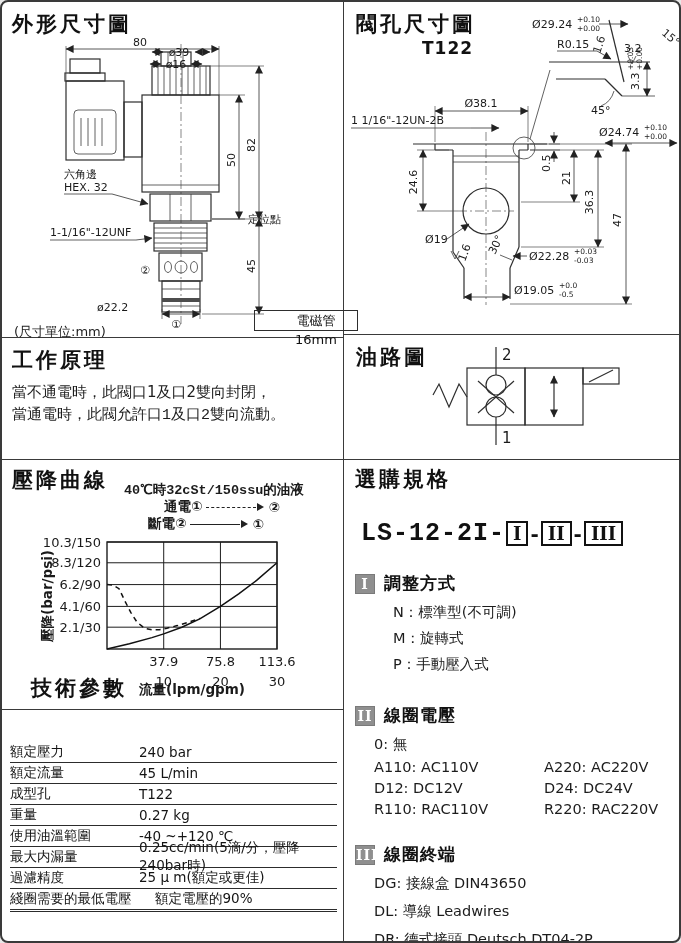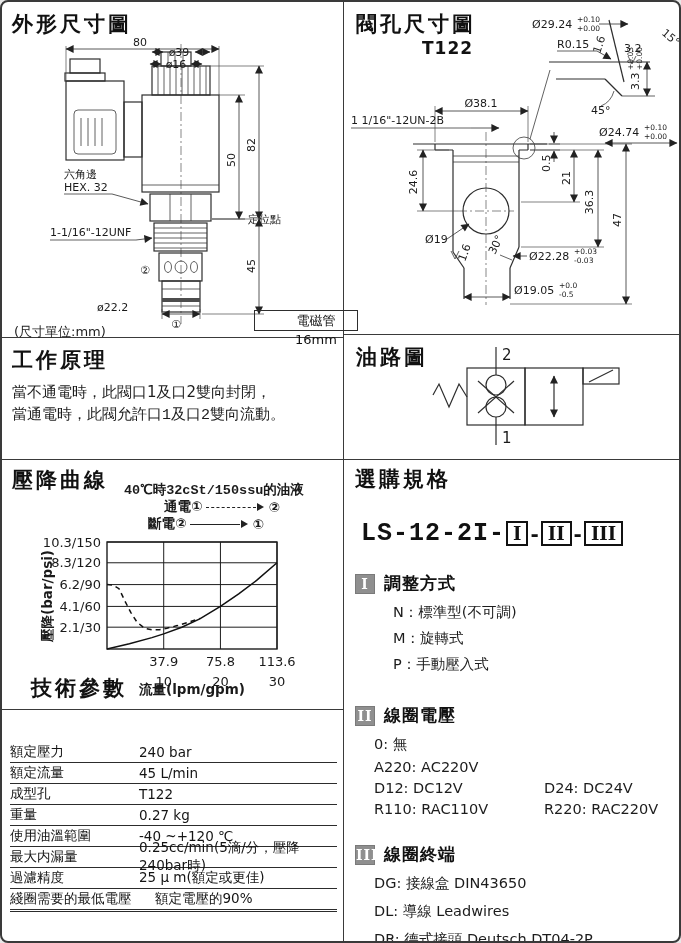--- a/index.html
+++ b/index.html
@@ -357,20 +357,21 @@
       <div class="osec-head">
         <span class="smk">II</span>
         <span>線圈電壓</span>
       </div>
       <div class="vrows">
         <div class="vrow">
             <span>0: 無</span>
             <span></span>
           </div>
         <div class="vrow">
+          <span>A110: AC110V</span>
           <span>A220: AC220V</span>
         </div>
         <div class="vrow">
           <span>D12: DC12V</span>
           <span>D24: DC24V</span>
         </div>
         <div class="vrow">
           <span>R110: RAC110V</span>
           <span>R220: RAC220V</span>
         </div>

